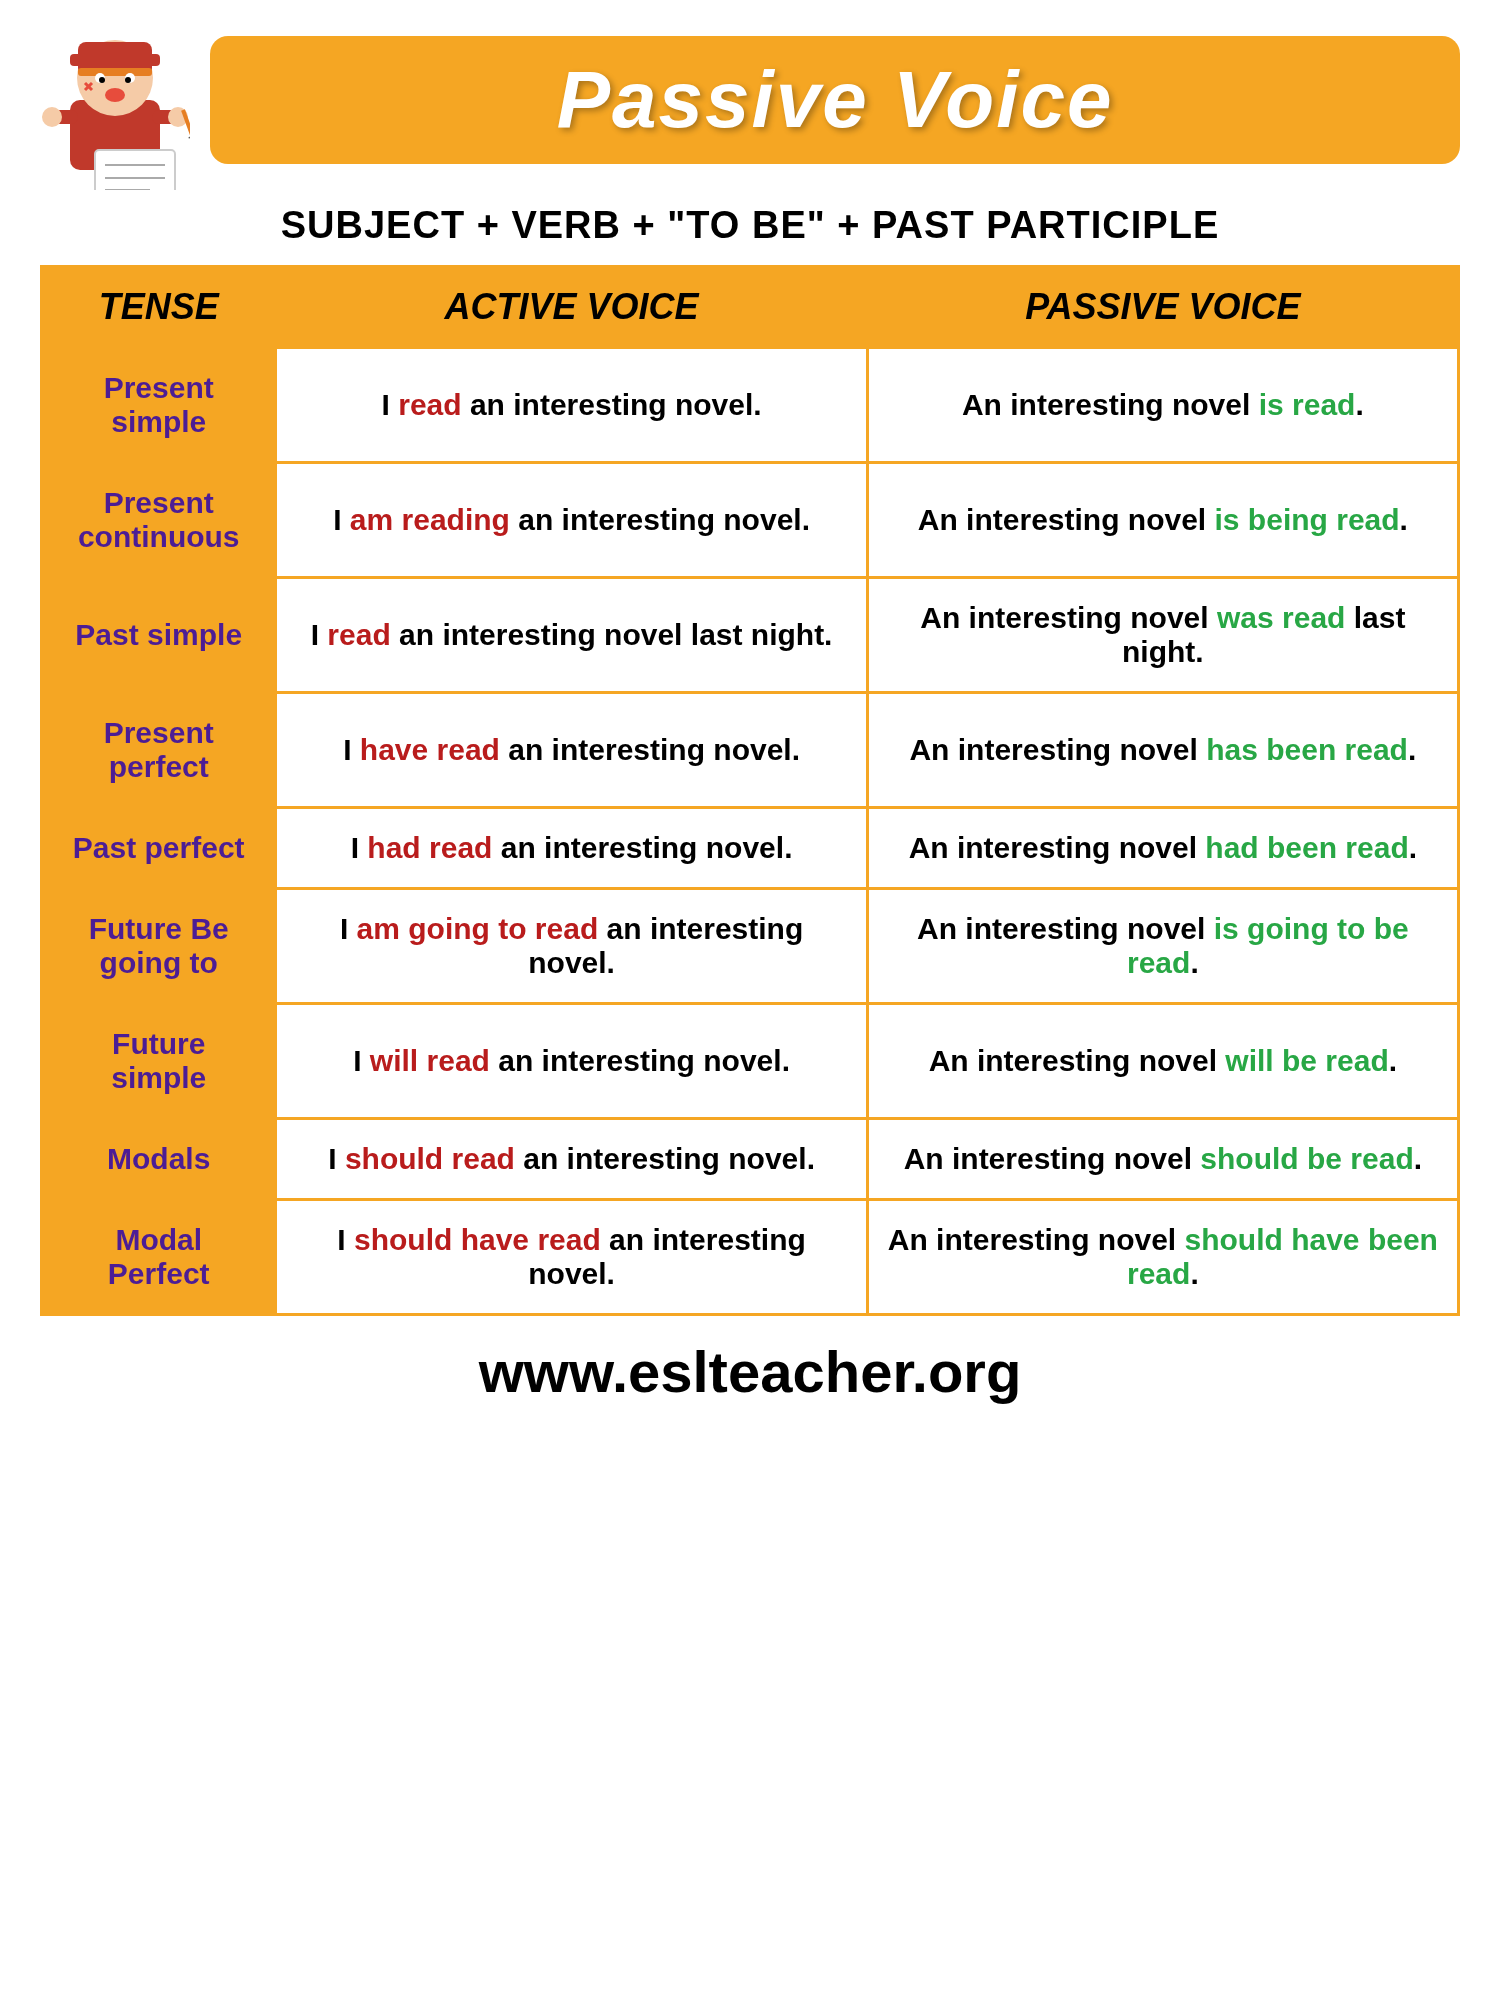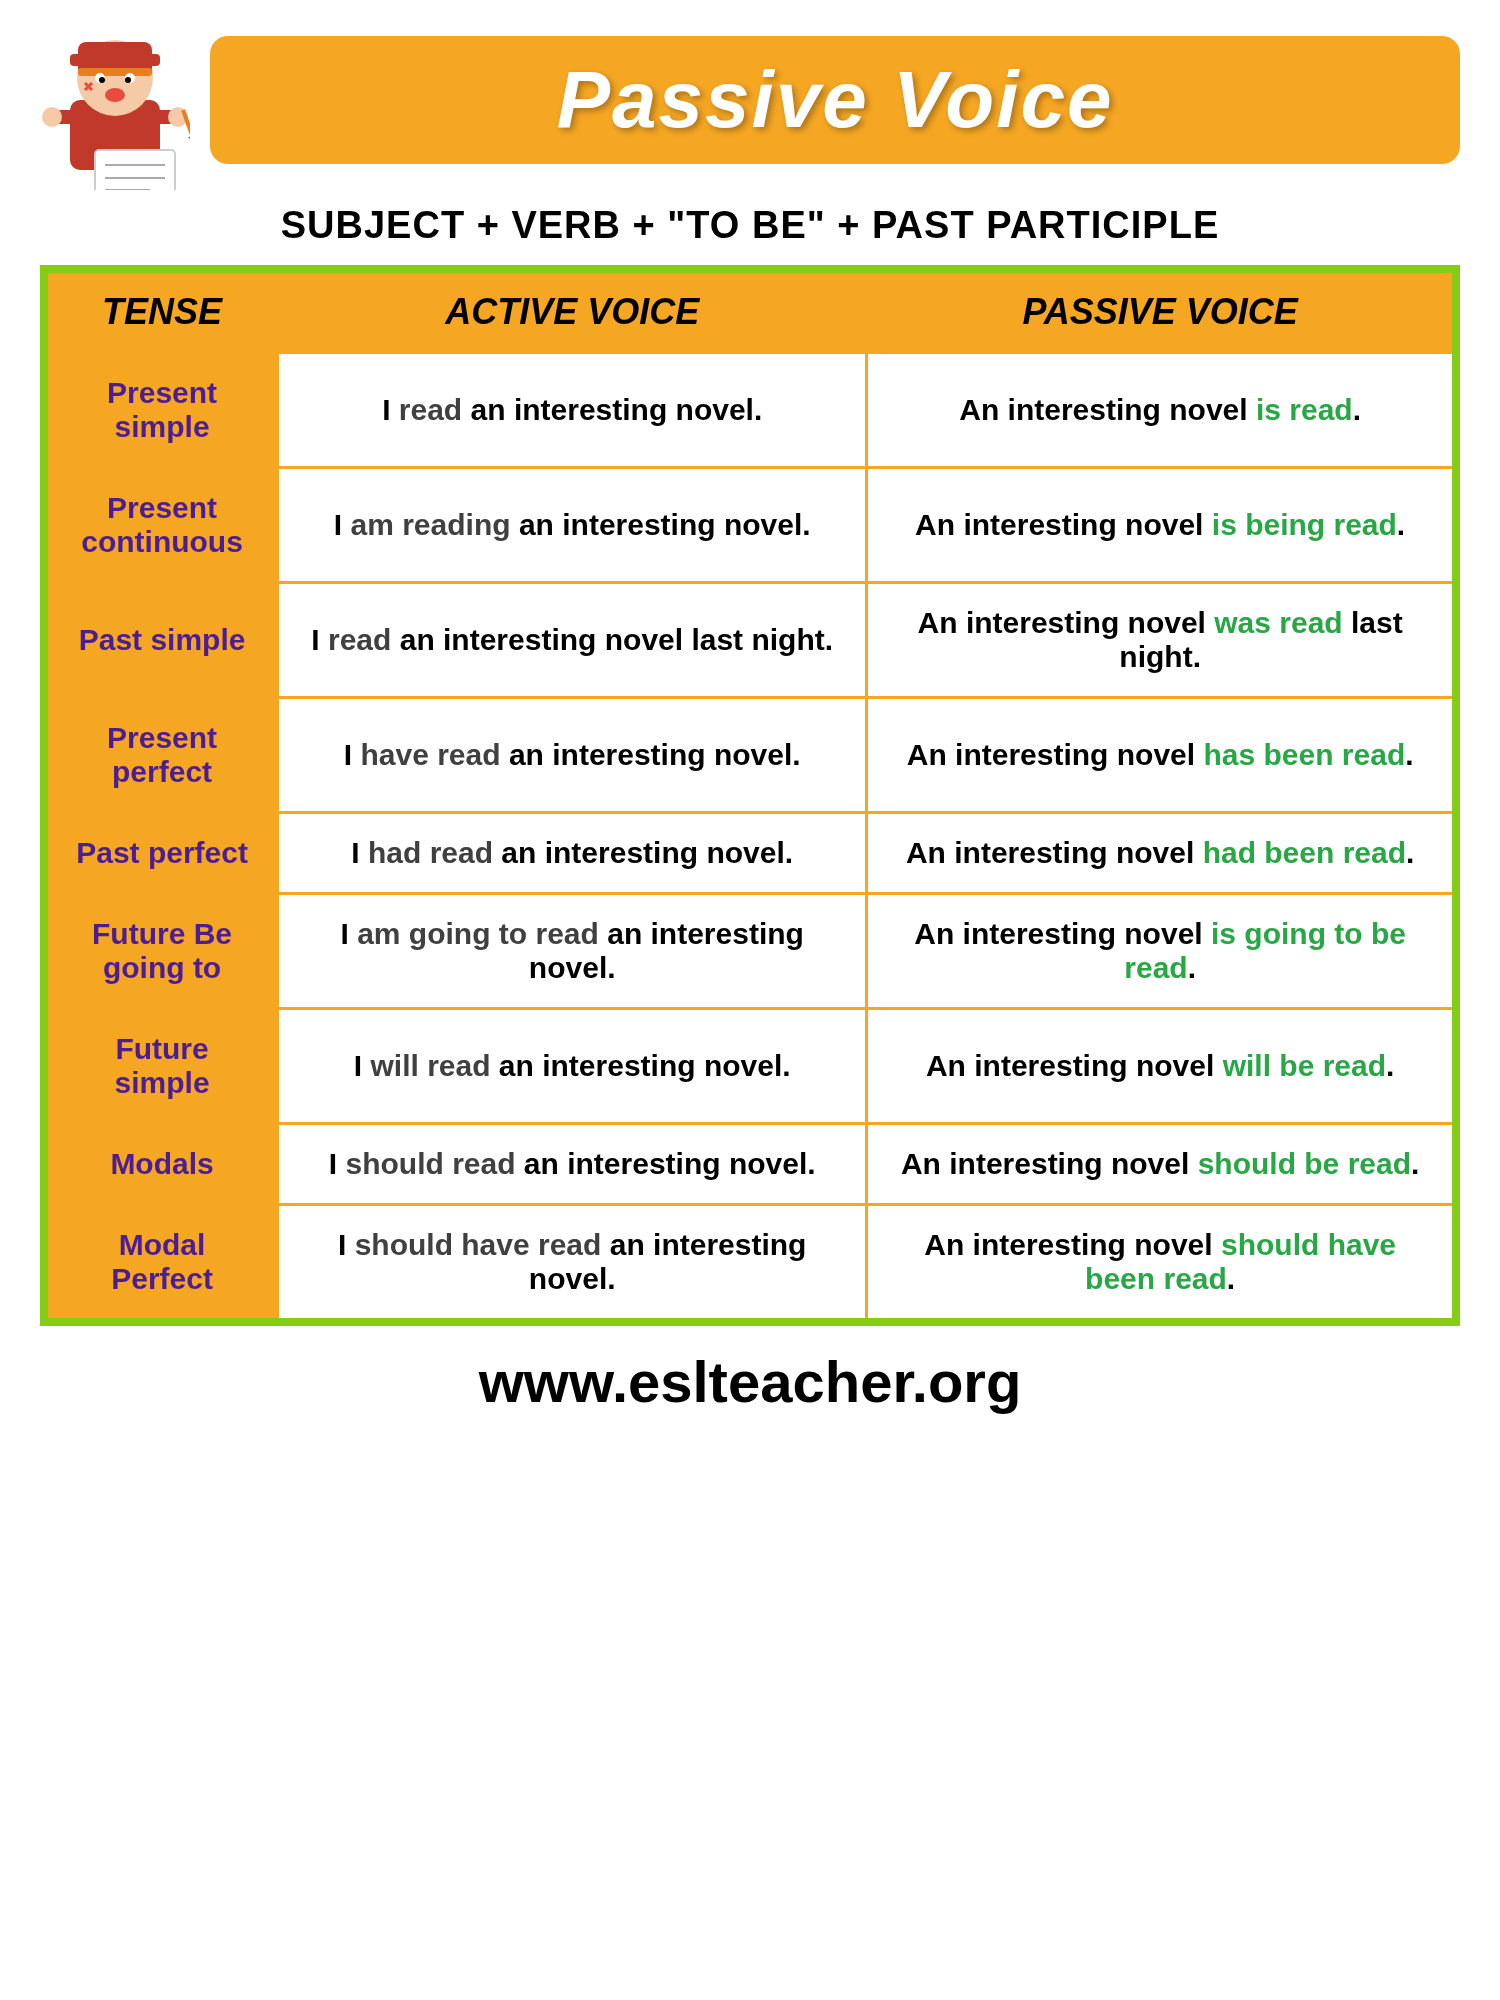--- a/index.html
+++ b/index.html
@@ -50,21 +50,21 @@
       font-weight: 900;
       color: #000;
       text-align: center;
       margin: 14px 0 18px 0;
       letter-spacing: 1px;
     }
 
     .main-table {
       width: 100%;
       border-collapse: collapse;
-      border: 8px solid #84cc16;
+      border: 1px solid #84cc16;
     }
 
     .main-table th {
       background: #F5A623;
       color: #000;
       font-size: 36px;
       font-weight: 900;
       font-style: italic;
       text-align: center;
       padding: 18px 10px;
@@ -96,21 +96,21 @@
     }
 
     .passive-col {
       background: #fff;
       text-align: center;
       font-weight: 700;
       color: #000;
       width: 580px;
     }
 
-    .highlight-orange { color: #404040; text-align: right; }
+    .highlight-orange { color: #b91c1c; text-align: right; }
     .highlight-green { color: #28a745; }
 
     .footer-url {
       margin-top: 22px;
       font-size: 58px;
       font-weight: 900;
       color: #000;
       text-align: center;
     }
 

